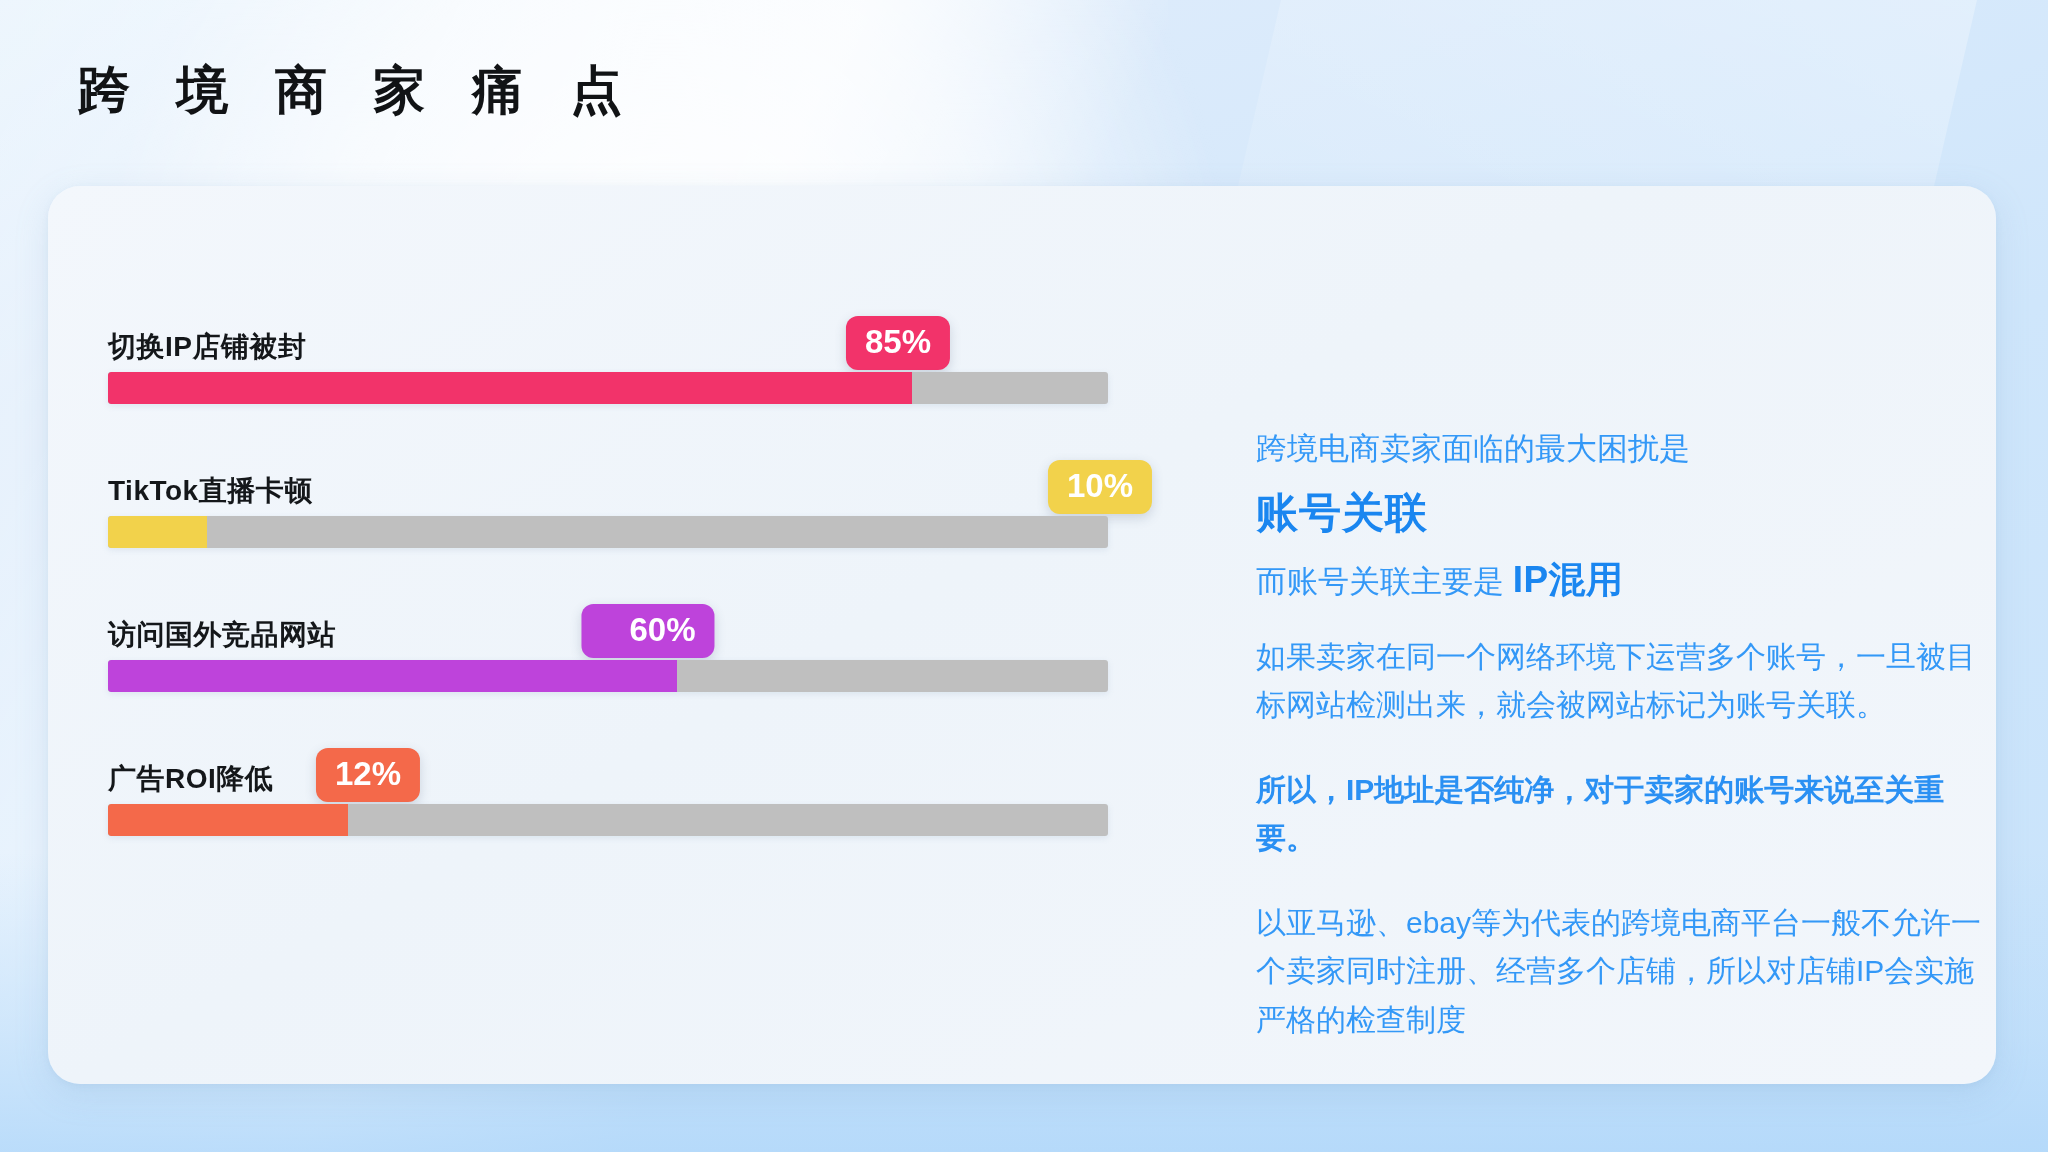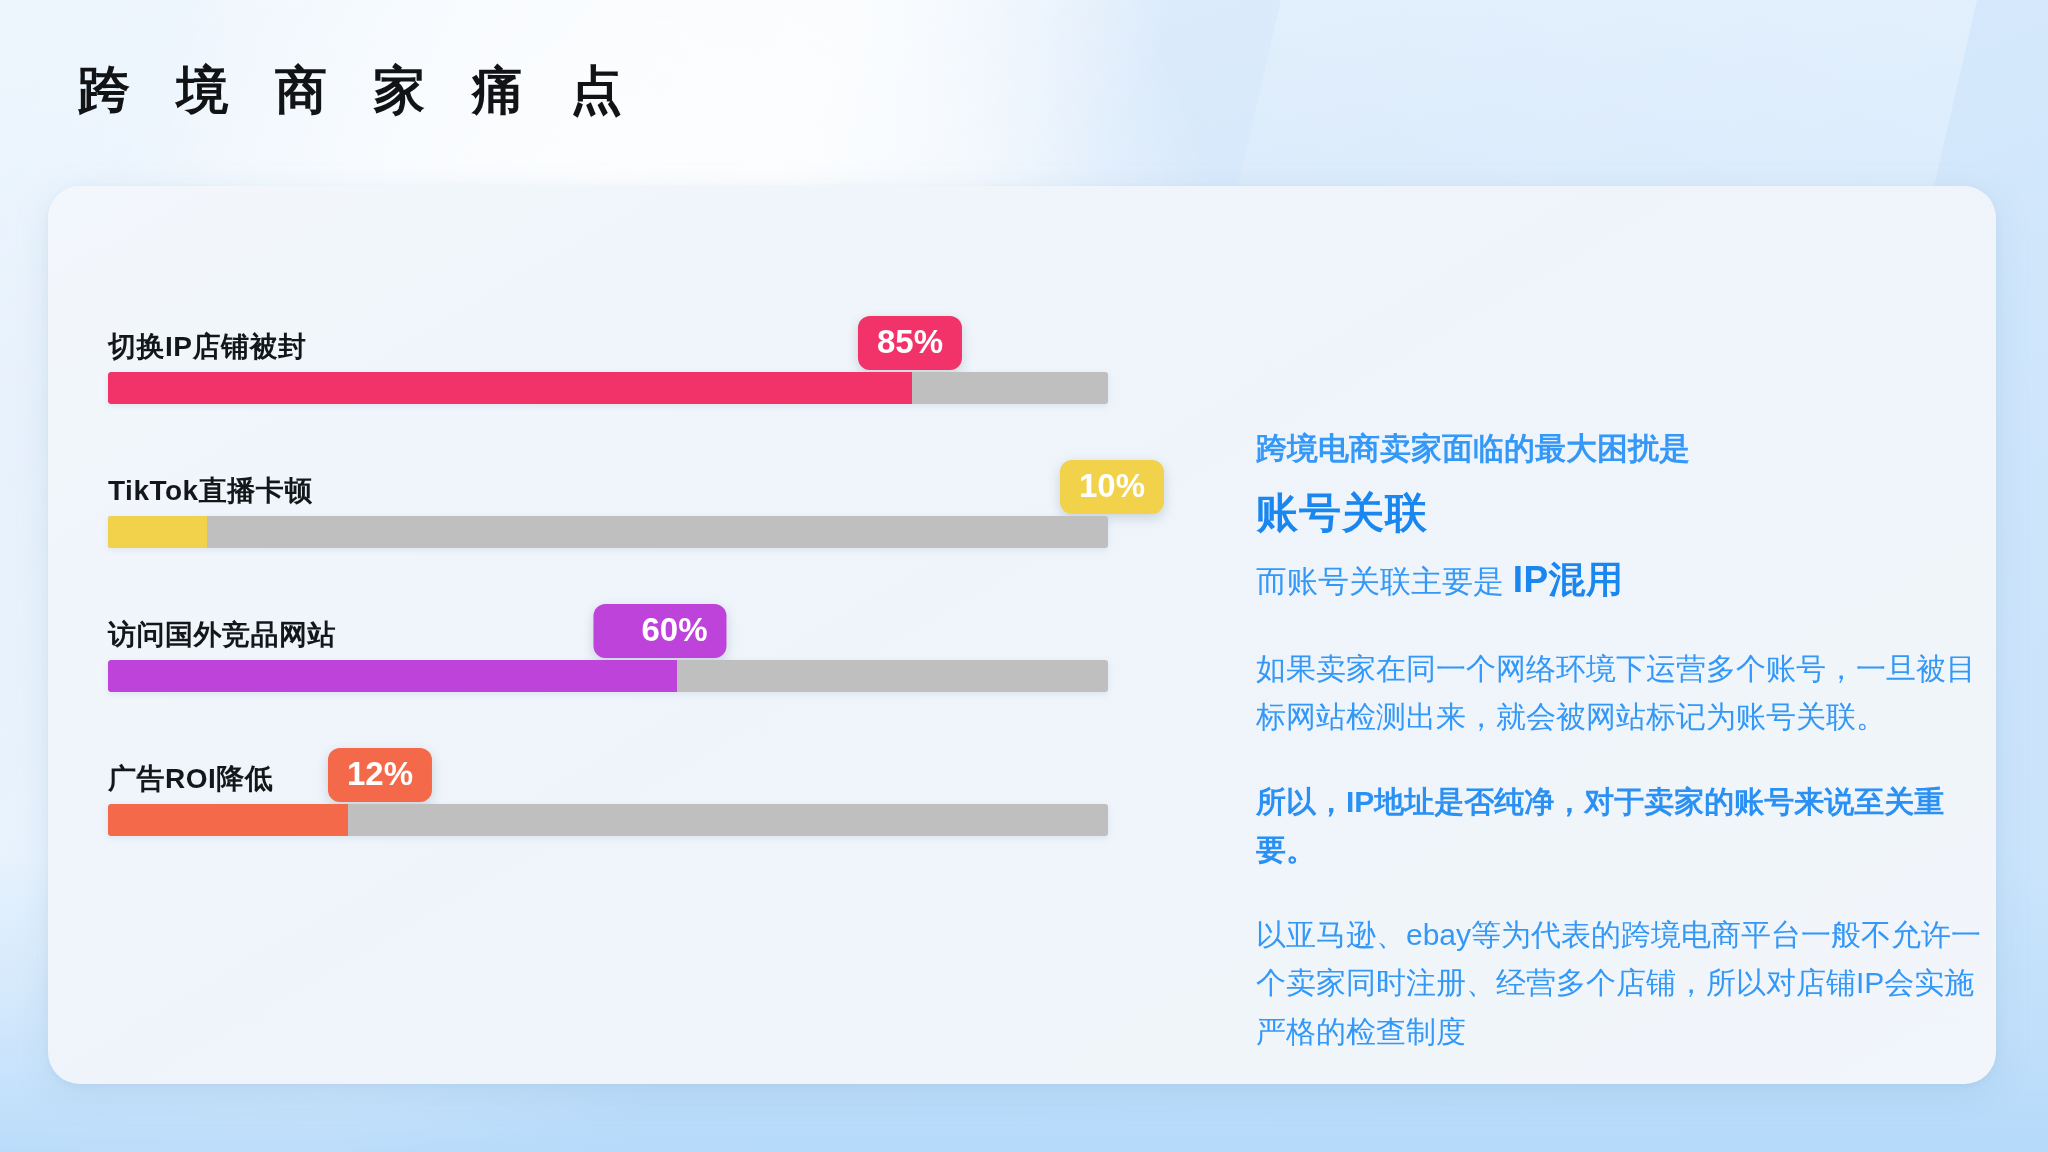--- a/index.html
+++ b/index.html
@@ -70,43 +70,42 @@
   }
   .bar-badge {
     position:absolute; bottom:2px;
     transform:translateX(-50%);
     padding:7px 19px 9px;
     border-radius:12px;
     font-size:33px; font-weight:800; color:#fff;
     line-height:1.15;
     box-shadow:0 4px 12px rgba(60,80,110,.20);
     white-space:nowrap;
-    margin-left:12px;
   }
   .bar-track {
     position:relative;
     height:32px; width:1000px;
     background:#bfbfbf;
     border-radius:3px;
     overflow:hidden;
     box-shadow:0 2px 6px rgba(120,150,180,.16);
   }
   .bar-fill {
     position:absolute; left:0; top:0; bottom:0;
     border-radius:3px 0 0 3px;
   }
   
   #text-panel {
     position:absolute; left:1208px; top:240px;
     width:740px;
     color:#2a93f5;
   }
-  .t-lead      { font-size:31px; line-height:1.5; font-weight:700; color:#3398f7; }
+  .t-lead      { font-size:31px; line-height:1.5; font-weight:400; color:#3398f7; }
   .t-headline  { font-size:42px; font-weight:900; color:#1a86f0; margin:12px 0 14px; letter-spacing:1px; }
-  .t-sub       { font-size:31px; font-weight:400; color:#3398f7; margin-bottom:40px; }
+  .t-sub       { font-size:31px; font-weight:400; color:#3398f7; margin-bottom:28px; }
   .t-sub .em   { font-size:37px; font-weight:900; color:#1a86f0; letter-spacing:.5px; }
   .t-para      { font-size:30px; line-height:1.62; font-weight:400; color:#3398f7; margin-bottom:36px; }
   .t-para.bold { font-weight:800; color:#2a90f3; }
   .t-para:last-child { margin-bottom:0; }
 </style>
 </head>
 <body>
 
 <div id="bg-base"></div>
 <div id="bg-glow"></div>

